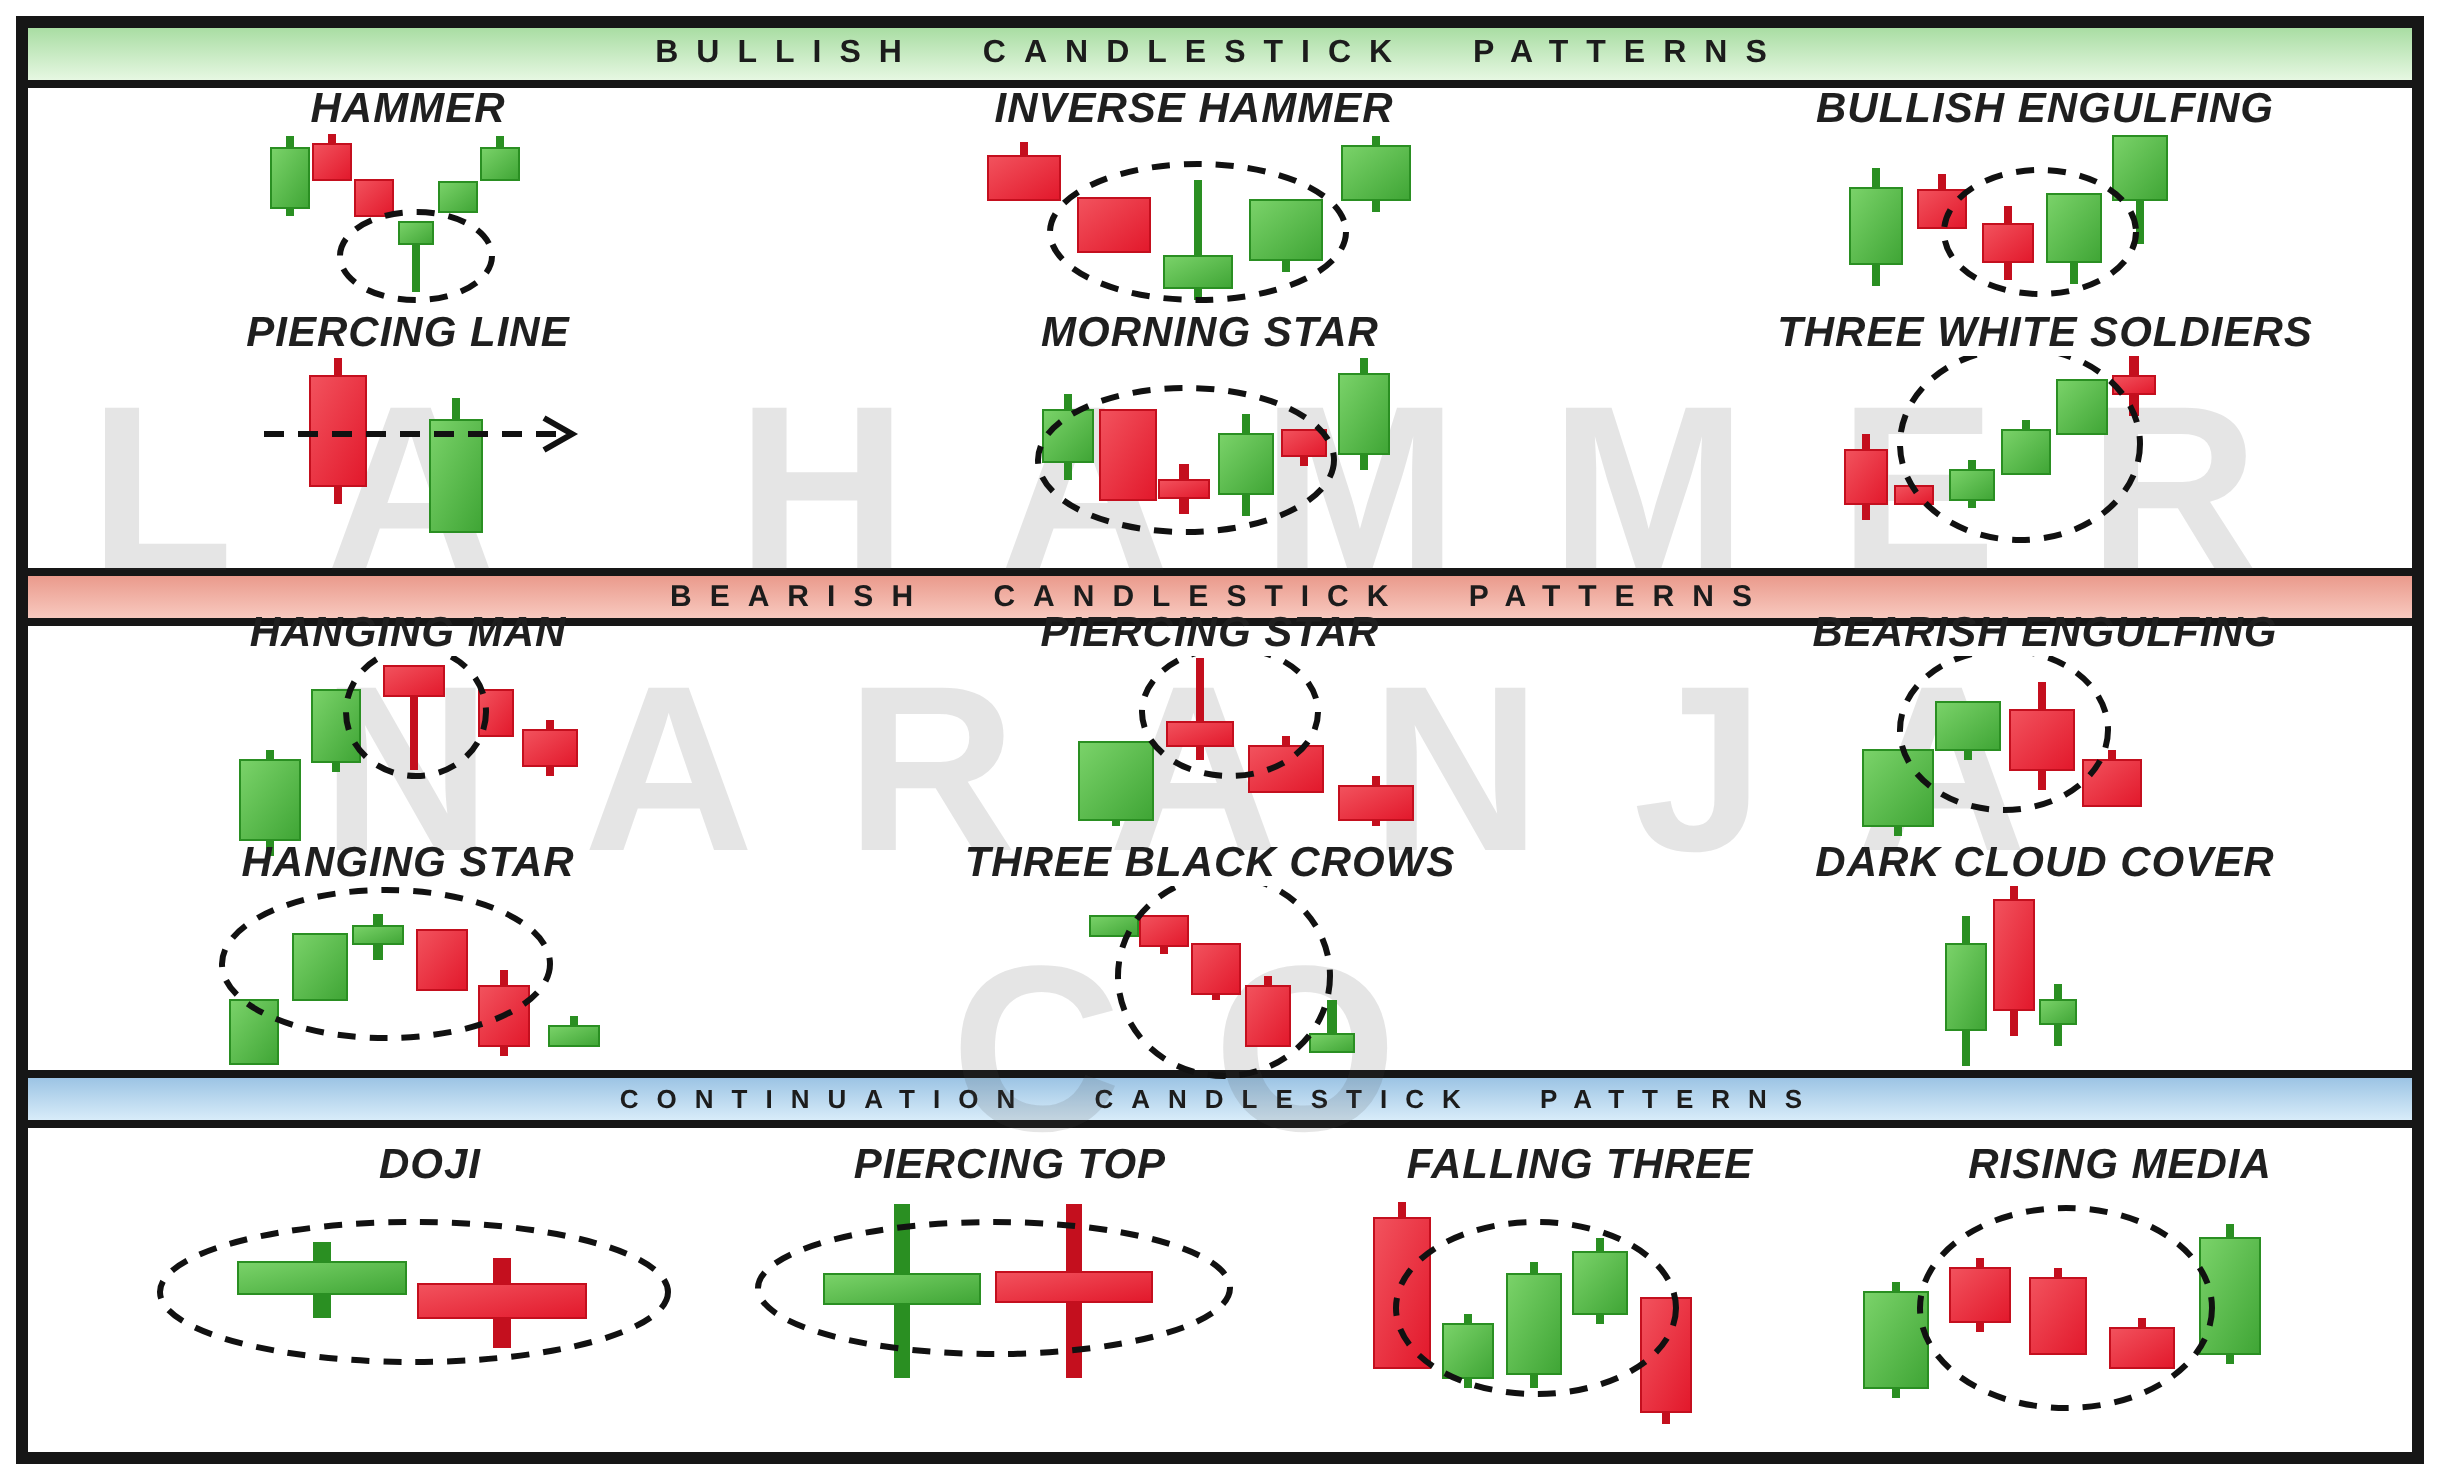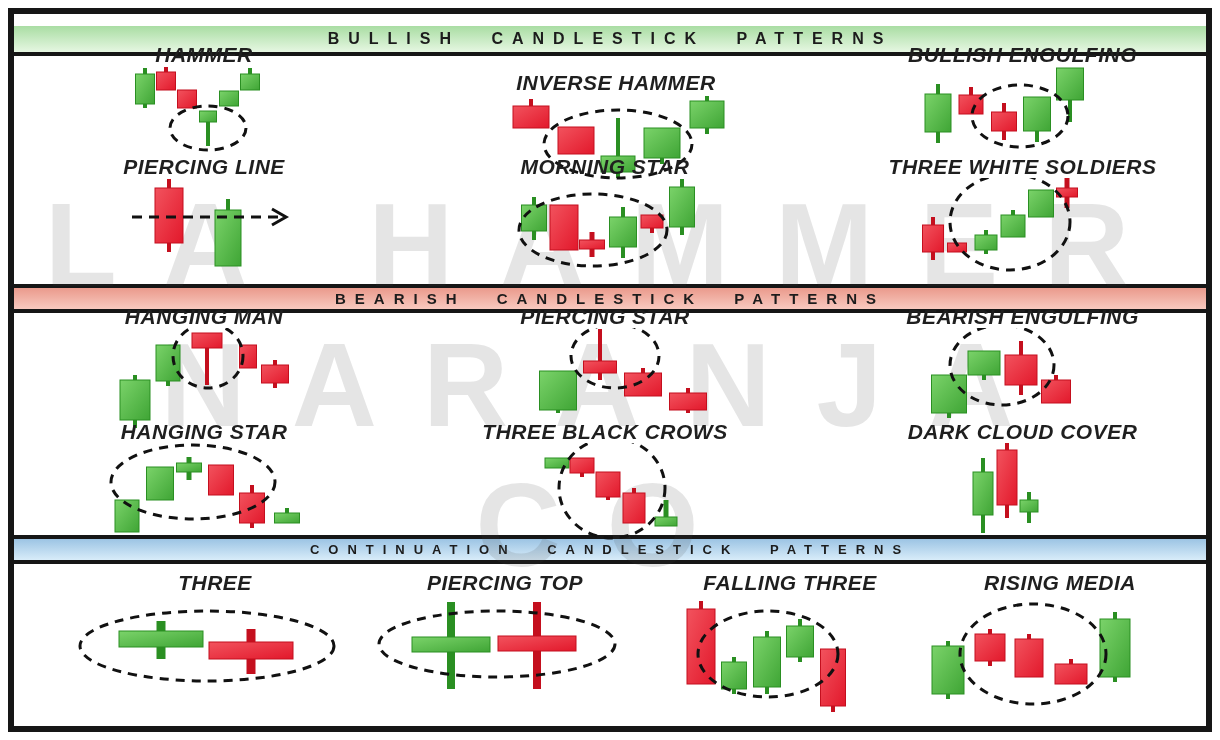--- a/index.html
+++ b/index.html
@@ -1,21 +1,21 @@
 <!DOCTYPE html>
 <html style="--hb-top: #a9dda3; --hb-bot: #e6f7e2; --he-top: #ea9a8c; --he-bot: #f8c9bf; --hc-top: #9cc4e4; --hc-bot: #d8ecf9; --wm: rgba(70,70,70,0.14);"><head>
 <meta charset="utf-8">
 <style>
   html,body{margin:0;padding:0;}
   body{width:1220px;height:740px;background:#ffffff;font-family:"Liberation Sans",sans-serif;position:relative;overflow:hidden;}
   .frame{position:absolute;left:8px;top:8px;width:1192px;height:712px;border:6px solid #161616;background:#ffffff;overflow:hidden;}
   .header{position:absolute;left:0;width:100%;text-align:center;font-weight:bold;color:#1c1c1c;z-index:2;white-space:nowrap;}
   .header span{letter-spacing:9px;word-spacing:18px;}
   .header-bullish{top:0;height:26px;line-height:26px;font-size:16px;border-bottom:4px solid #161616;
-    background:linear-gradient(180deg,var(--hb-top,#a9dda3),var(--hb-bot,#e6f7e2));margin-top:12px;}
+    background:linear-gradient(180deg,var(--hb-top,#a9dda3),var(--hb-bot,#e6f7e2));}
   .header-bearish{top:270px;height:21px;line-height:21px;font-size:15px;border-top:4px solid #161616;border-bottom:4px solid #161616;
     background:linear-gradient(180deg,var(--he-top,#ea9a8c),var(--he-bot,#f8c9bf));}
   .header-continuation{top:521px;height:21px;line-height:21px;font-size:13px;border-top:4px solid #161616;border-bottom:4px solid #161616;
     background:linear-gradient(180deg,var(--hc-top,#9cc4e4),var(--hc-bot,#d8ecf9));}
   .watermark-line{position:absolute;left:0;width:100%;text-align:center;font-weight:bold;z-index:3;pointer-events:none;
     color:var(--wm,rgba(70,70,70,0.14));font-size:118px;letter-spacing:46px;line-height:1;white-space:nowrap;}
   .wm-1{top:172px;}
   .wm-2{top:312px;}
   .wm-3{top:452px;}
   #stage{position:absolute;inset:0;z-index:4;font-style:italic;}
@@ -53,21 +53,21 @@
           <rect x="113.5" y="24" width="19" height="18" fill="url(#gradR)" stroke="#c40f1e" stroke-width="1"></rect>
           <line x1="144" x2="144" y1="45" y2="80" stroke="#2a8f22" stroke-width="4"></line>
           <rect x="135.5" y="45" width="17" height="11" fill="url(#gradG)" stroke="#2a8f22" stroke-width="1"></rect>
           <line x1="165" x2="165" y1="25" y2="40" stroke="#2a8f22" stroke-width="4"></line>
           <rect x="155.5" y="25" width="19" height="15" fill="url(#gradG)" stroke="#2a8f22" stroke-width="1"></rect>
           <line x1="186" x2="186" y1="2" y2="24" stroke="#2a8f22" stroke-width="4"></line>
           <rect x="176.5" y="8" width="19" height="16" fill="url(#gradG)" stroke="#2a8f22" stroke-width="1"></rect>
           <ellipse cx="144" cy="62" rx="38" ry="22" fill="none" stroke="#111111" stroke-width="3" stroke-dasharray="9 7"></ellipse>
         </svg>
       </div>
-      <div class="pattern-cell" style="left: 437px; top: 30px; width: 330px; margin-top: 28px;">
+      <div class="pattern-cell" style="left: 418px; top: 30px; width: 330px;">
         <div class="pattern-title">INVERSE HAMMER</div>
         <svg width="330" height="100" viewBox="0 0 330 100">
           <line x1="80" x2="80" y1="5" y2="34" stroke="#c40f1e" stroke-width="4"></line>
           <rect x="62" y="12" width="36" height="22" fill="url(#gradR)" stroke="#c40f1e" stroke-width="1"></rect>
           <line x1="125" x2="125" y1="33" y2="60" stroke="#c40f1e" stroke-width="4"></line>
           <rect x="107" y="33" width="36" height="27" fill="url(#gradR)" stroke="#c40f1e" stroke-width="1"></rect>
           <line x1="167" x2="167" y1="24" y2="84" stroke="#2a8f22" stroke-width="4"></line>
           <rect x="150" y="62" width="34" height="16" fill="url(#gradG)" stroke="#2a8f22" stroke-width="1"></rect>
           <line x1="211" x2="211" y1="34" y2="70" stroke="#2a8f22" stroke-width="4"></line>
           <rect x="193" y="34" width="36" height="30" fill="url(#gradG)" stroke="#2a8f22" stroke-width="1"></rect>
@@ -222,21 +222,21 @@
         <svg width="345" height="100" viewBox="0 0 345 100">
           <line x1="133" x2="133" y1="15" y2="90" stroke="#2a8f22" stroke-width="4"></line>
           <rect x="123" y="29" width="20" height="43" fill="url(#gradG)" stroke="#2a8f22" stroke-width="1"></rect>
           <line x1="157" x2="157" y1="0" y2="75" stroke="#c40f1e" stroke-width="4"></line>
           <rect x="147" y="7" width="20" height="55" fill="url(#gradR)" stroke="#c40f1e" stroke-width="1"></rect>
           <line x1="179" x2="179" y1="49" y2="80" stroke="#2a8f22" stroke-width="4"></line>
           <rect x="170" y="57" width="18" height="12" fill="url(#gradG)" stroke="#2a8f22" stroke-width="1"></rect>
         </svg>
       </div>
       <div class="pattern-cell" style="left: 56px; top: 558px; width: 290px;">
-        <div class="pattern-title">THREE</div>
+        <div class="pattern-title">DOJI</div>
         <svg width="290" height="130" viewBox="0 0 290 130">
           <line x1="91" x2="91" y1="27" y2="65" stroke="#2a8f22" stroke-width="9"></line>
           <rect x="49" y="37" width="84" height="16" fill="url(#gradG)" stroke="#2a8f22" stroke-width="1"></rect>
           <line x1="181" x2="181" y1="35" y2="80" stroke="#c40f1e" stroke-width="9"></line>
           <rect x="139" y="48" width="84" height="17" fill="url(#gradR)" stroke="#c40f1e" stroke-width="1"></rect>
           <ellipse cx="137" cy="52" rx="127" ry="35" fill="none" stroke="#111111" stroke-width="3" stroke-dasharray="9 7"></ellipse>
         </svg>
       </div>
       <div class="pattern-cell" style="left: 346px; top: 558px; width: 290px;">
         <div class="pattern-title">PIERCING TOP</div>

